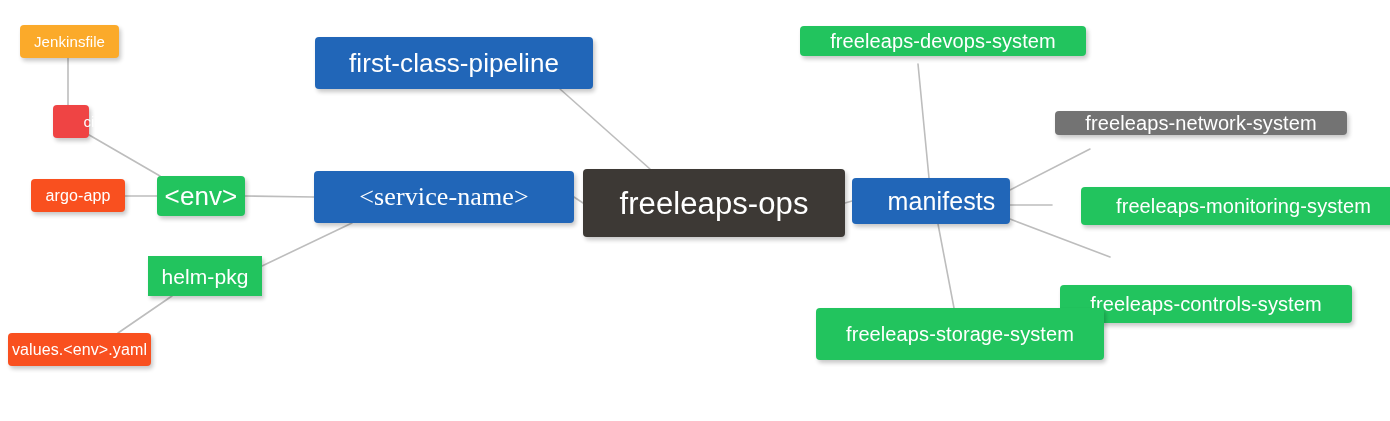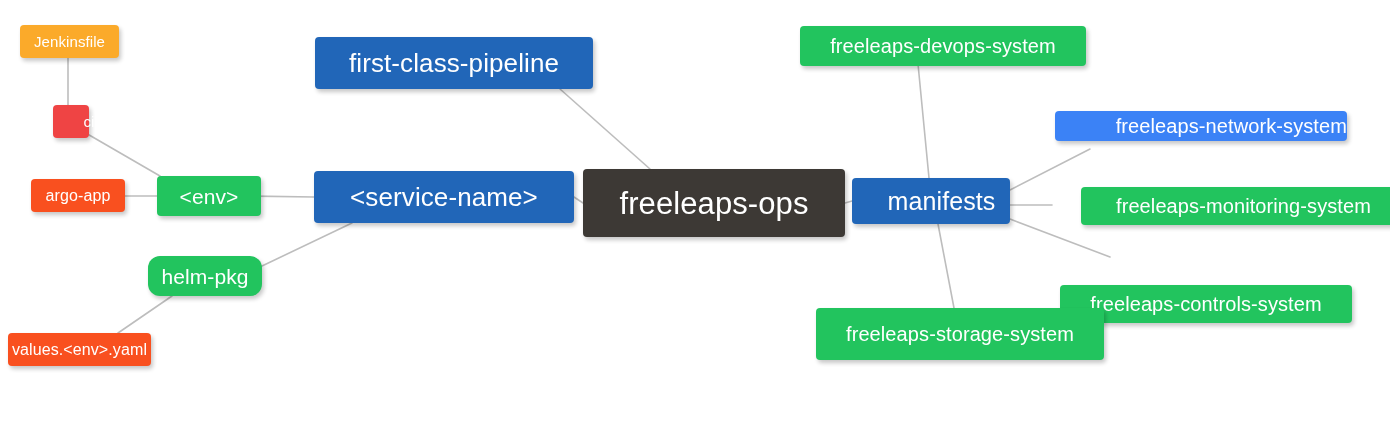--- a/index.html
+++ b/index.html
@@ -60,51 +60,51 @@
       <line x1="929" y1="178" x2="918" y2="64" stroke="#bdbdbd" stroke-width="1.6" stroke-linecap="round"></line>
       <line x1="1010" y1="190" x2="1090" y2="149" stroke="#bdbdbd" stroke-width="1.6" stroke-linecap="round"></line>
       <line x1="1010" y1="205" x2="1052" y2="205" stroke="#bdbdbd" stroke-width="1.6" stroke-linecap="round"></line>
       <line x1="1010" y1="219" x2="1110" y2="257" stroke="#bdbdbd" stroke-width="1.6" stroke-linecap="round"></line>
       <line x1="938" y1="224" x2="954" y2="308" stroke="#bdbdbd" stroke-width="1.6" stroke-linecap="round"></line>
     </svg>
   <div id="node-layer">
       <div class="node" style="left: 583px; top: 169px; width: 262px; height: 68px; background: rgb(61, 57, 53); font-size: 31px; border-radius: 4px;">
         <span class="node-label">freeleaps-ops</span>
       </div>
-      <div class="node" style="left: 314px; top: 171px; width: 260px; height: 52px; background: rgb(33, 102, 184); font-size: 26px; border-radius: 4px;">
+      <div class="node" style="left: 314px; top: 171px; width: 260px; height: 52px; background: rgb(33, 102, 184); font-size: 26px; border-radius: 4px; font-family: Liberation Serif, serif;">
         <span class="node-label">&lt;service-name&gt;</span>
       </div>
       <div class="node" style="left: 852px; top: 178px; width: 158px; height: 46px; background: rgb(33, 102, 184); font-size: 25px; border-radius: 4px; padding-left: 21px;">
         <span class="node-label">manifests</span>
       </div>
       <div class="node" style="left: 315px; top: 37px; width: 278px; height: 52px; background: rgb(33, 102, 184); font-size: 26px; border-radius: 4px;">
         <span class="node-label">first-class-pipeline</span>
       </div>
-      <div class="node" style="left: 157px; top: 176px; width: 104px; height: 40px; background: rgb(34, 196, 94); font-size: 21px; border-radius: 4px;">
+      <div class="node" style="left: 157px; top: 176px; width: 88px; height: 40px; background: rgb(34, 196, 94); font-size: 26px; border-radius: 4px;">
         <span class="node-label">&lt;env&gt;</span>
       </div>
-      <div class="node" style="left: 148px; top: 256px; width: 114px; height: 40px; background: rgb(34, 196, 94); font-size: 21px; border-radius: 12px;">
+      <div class="node" style="left: 148px; top: 256px; width: 114px; height: 40px; background: rgb(34, 196, 94); font-size: 21px; border-radius: 0;">
         <span class="node-label">helm-pkg</span>
       </div>
       <div class="node" style="left: 20px; top: 25px; width: 99px; height: 33px; background: rgb(251, 170, 42); font-size: 15px; border-radius: 4px; justify-content: center;">
         <span class="node-label">Jenkinsfile</span>
       </div>
       <div class="node" style="left: 53px; top: 105px; width: 31px; height: 33px; background: #ef4444; font-size: 15px; border-radius: 4px; padding-left: 36px;">
         <span class="node-label">ci</span>
       </div>
       <div class="node" style="left: 31px; top: 179px; width: 94px; height: 33px; background: rgb(249, 80, 31); font-size: 16px; border-radius: 4px;">
         <span class="node-label">argo-app</span>
       </div>
       <div class="node" style="left: 8px; top: 333px; width: 143px; height: 33px; background: rgb(249, 80, 31); font-size: 16px; border-radius: 4px;">
         <span class="node-label">values.&lt;env&gt;.yaml</span>
       </div>
-      <div class="node" style="left: 800px; top: 26px; width: 286px; height: 40px; background: rgb(34, 196, 94); font-size: 20px; border-radius: 4px;">
+      <div class="node" style="left: 800px; top: 26px; width: 286px; height: 30px; background: rgb(34, 196, 94); font-size: 20px; border-radius: 4px;">
         <span class="node-label">freeleaps-devops-system</span>
       </div>
-      <div class="node" style="left: 1055px; top: 111px; width: 292px; height: 30px; background: #3b82f6; font-size: 20px; border-radius: 4px; justify-content: flex-end;">
+      <div class="node" style="left: 1055px; top: 111px; width: 292px; height: 24px; background: #737373; font-size: 20px; border-radius: 4px;">
         <span class="node-label">freeleaps-network-system</span>
       </div>
       <div class="node" style="left: 1052px; top: 187px; width: 325px; height: 38px; background: rgb(34, 196, 94); font-size: 20px; border-radius: 4px; margin-left: 29px;">
         <span class="node-label">freeleaps-monitoring-system</span>
       </div>
       <div class="node" style="left: 1060px; top: 257px; width: 292px; height: 38px; background: rgb(34, 196, 94); font-size: 20px; border-radius: 4px; margin-top: 28px;">
         <span class="node-label">freeleaps-controls-system</span>
       </div>
       <div class="node" style="left: 816px; top: 308px; width: 288px; height: 52px; background: rgb(34, 196, 94); font-size: 20px; border-radius: 4px;">
         <span class="node-label">freeleaps-storage-system</span>

